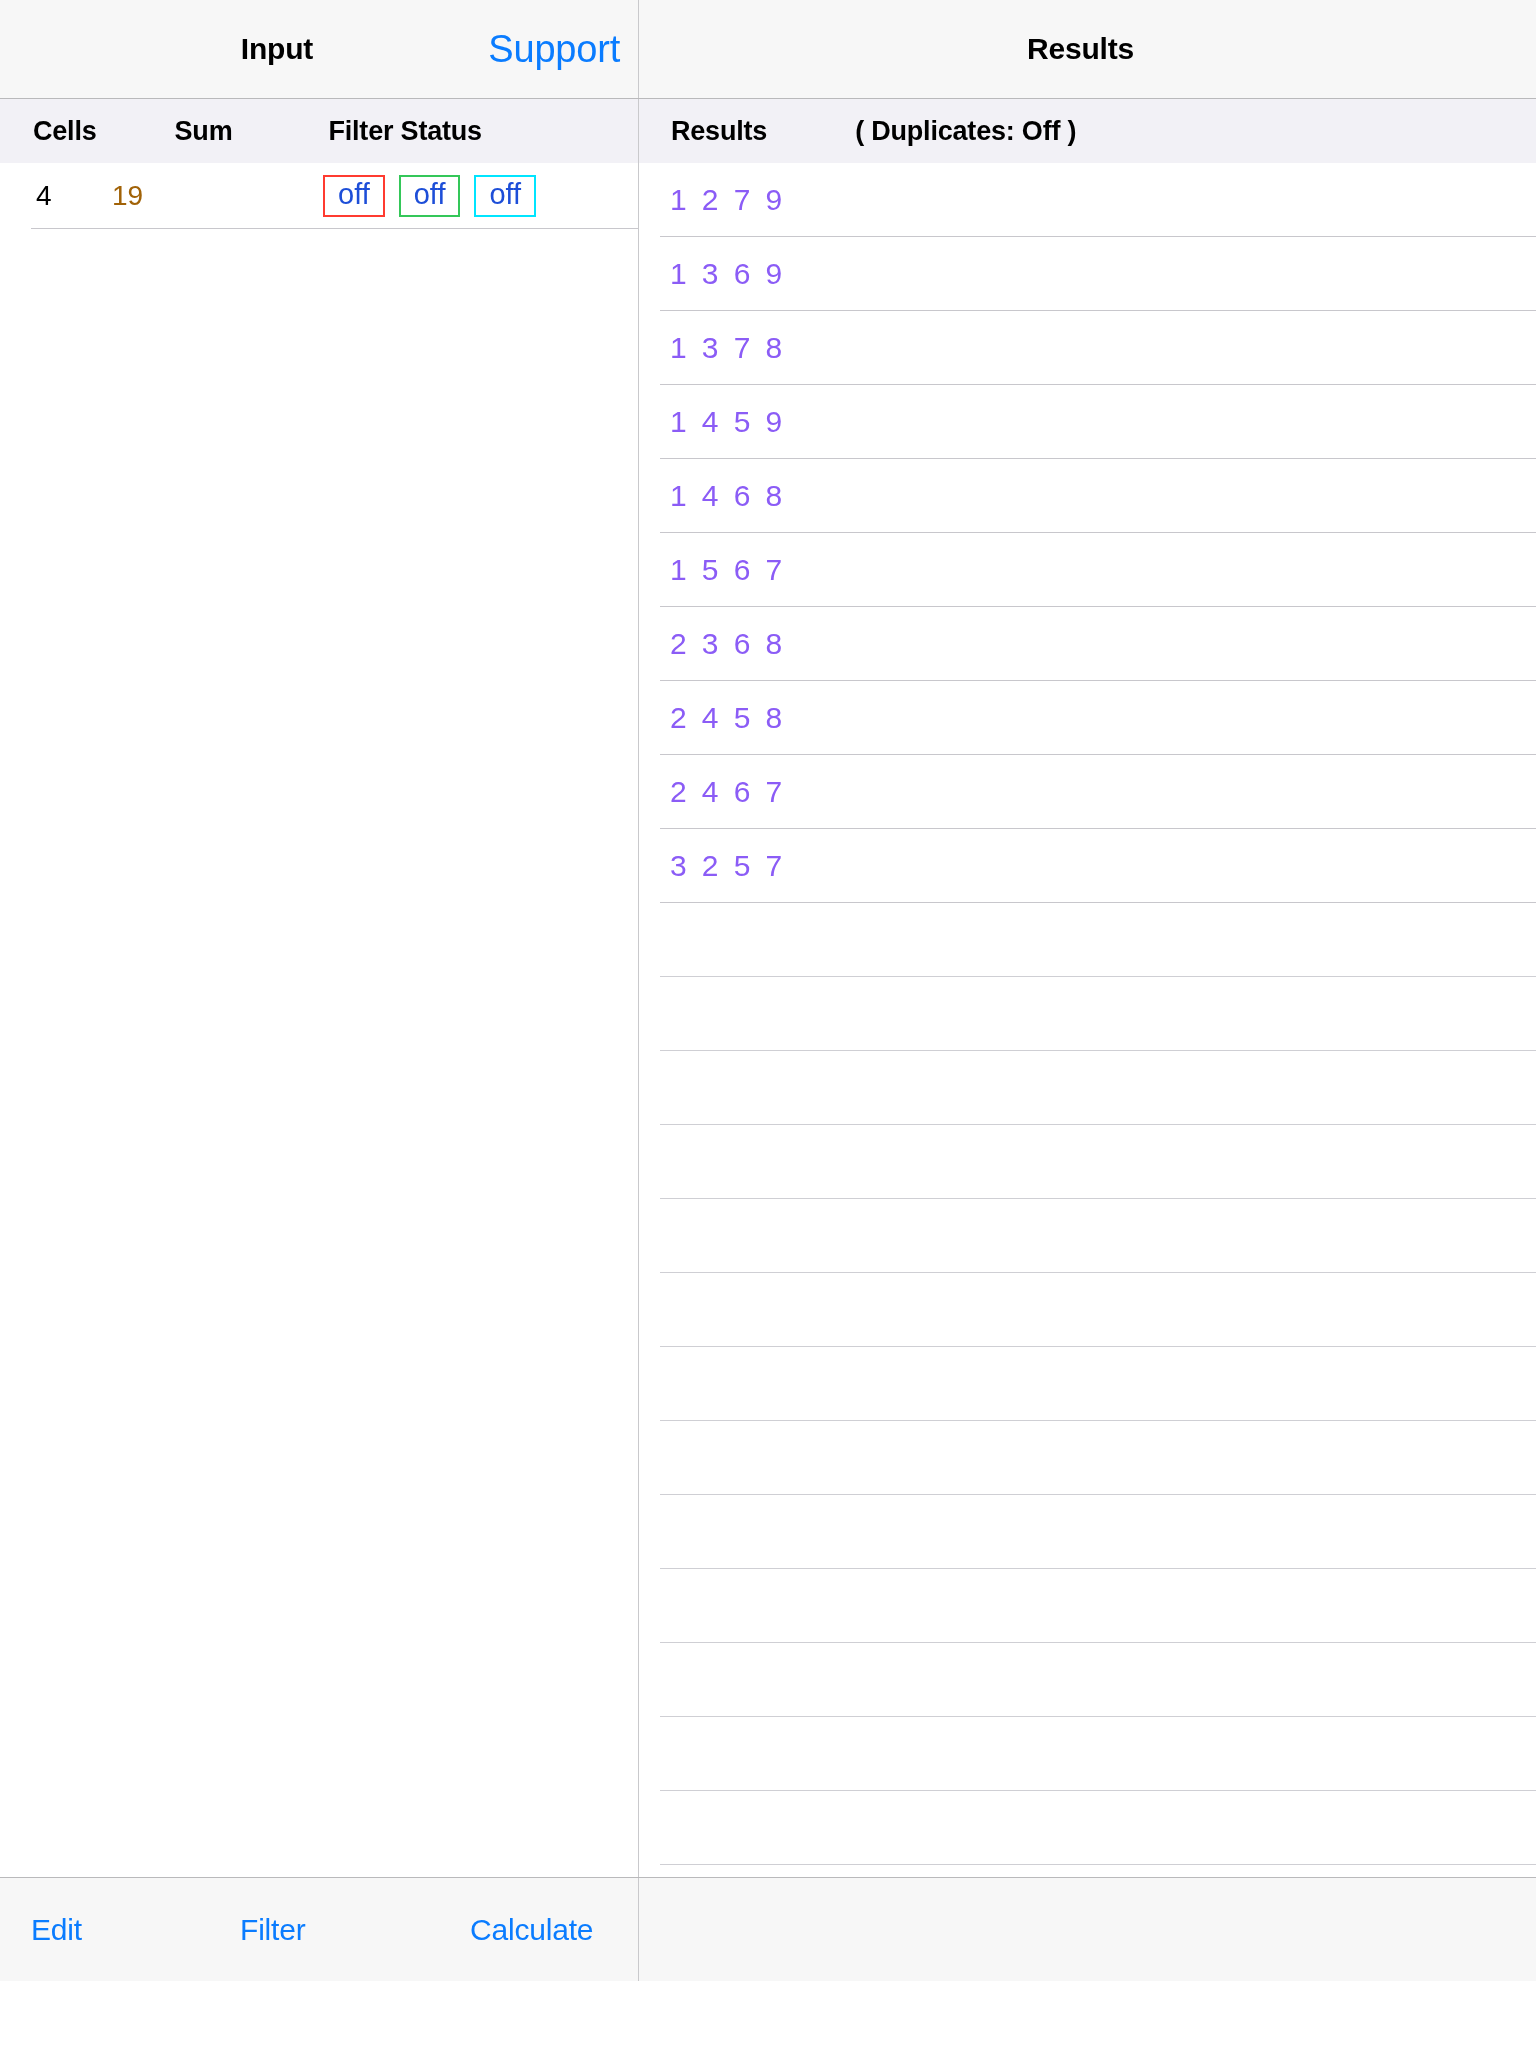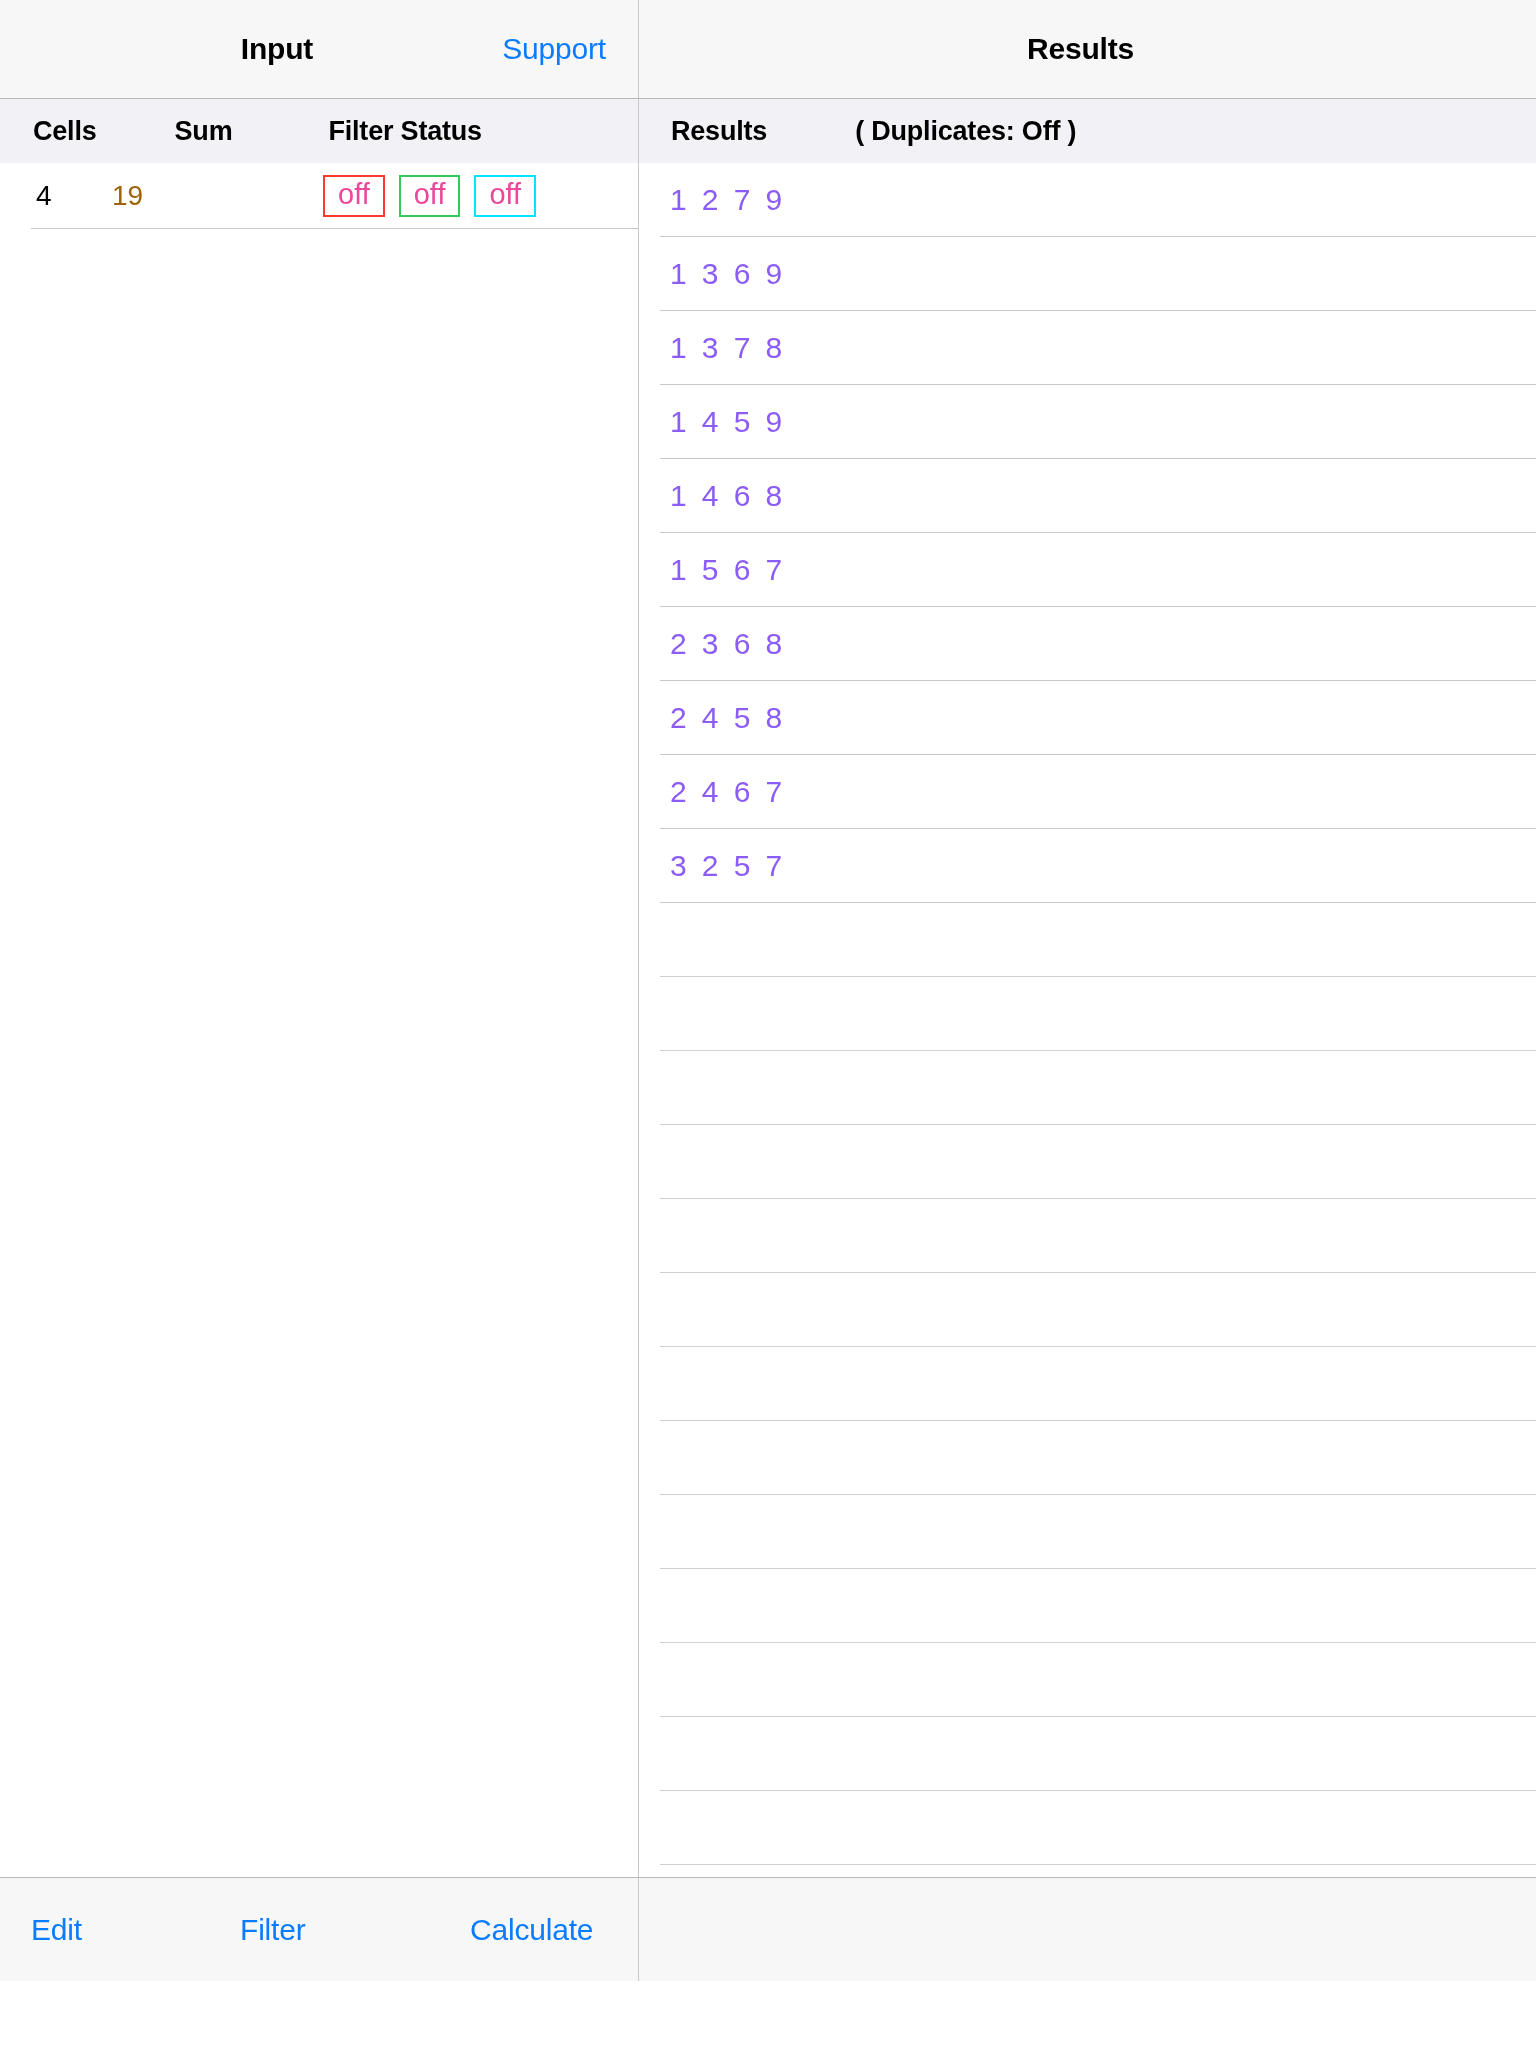--- a/index.html
+++ b/index.html
@@ -56,22 +56,22 @@
     position: absolute;
     left: 0; right: 0;
     text-align: center;
     transform: translateX(-42px);
   }
   .nav-right .nav-title {
     transform: translateX(-7px);
   }
   .nav-action {
     position: absolute;
-    right: 32px;
-    font-size: 30px;
+    right: 18px;
+    font-size: 38px;
     color: #0a7cff;
     cursor: pointer;
     letter-spacing: -0.2px;
   }
 
   
   .body-split {
     flex: 1 1 auto;
     display: flex;
     min-height: 0;
@@ -154,21 +154,21 @@
     margin-left: 2px;
   }
   .badges {
     display: flex;
     align-items: center;
     gap: 14px;
     margin-left: 51px;
   }
   .badge {
     font-size: 29px;
-    color: #ec4899;
+    color: #1d4ed8;
     background: #ffffff;
     padding: 1px 13px 4px 13px;
     border: 2px solid #000;
     line-height: 1.12;
     box-sizing: border-box;
     cursor: pointer;
   }
 
   
   .results-list {

